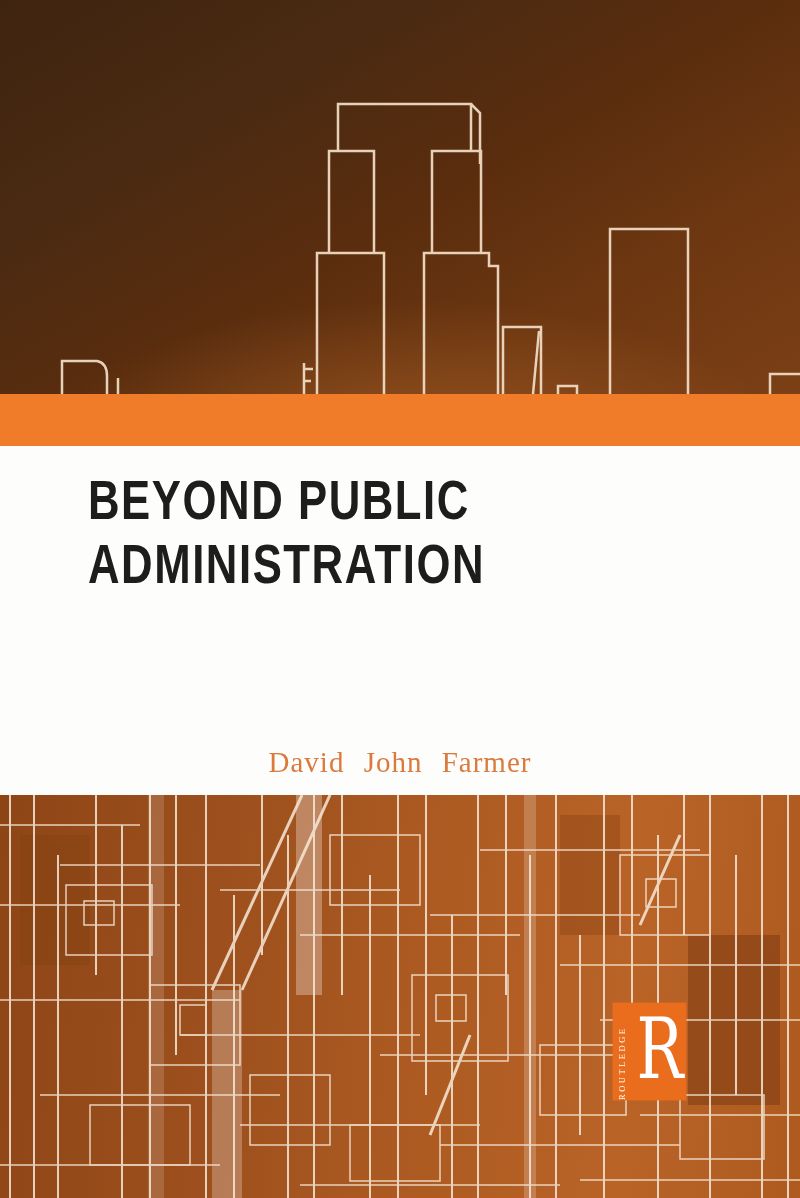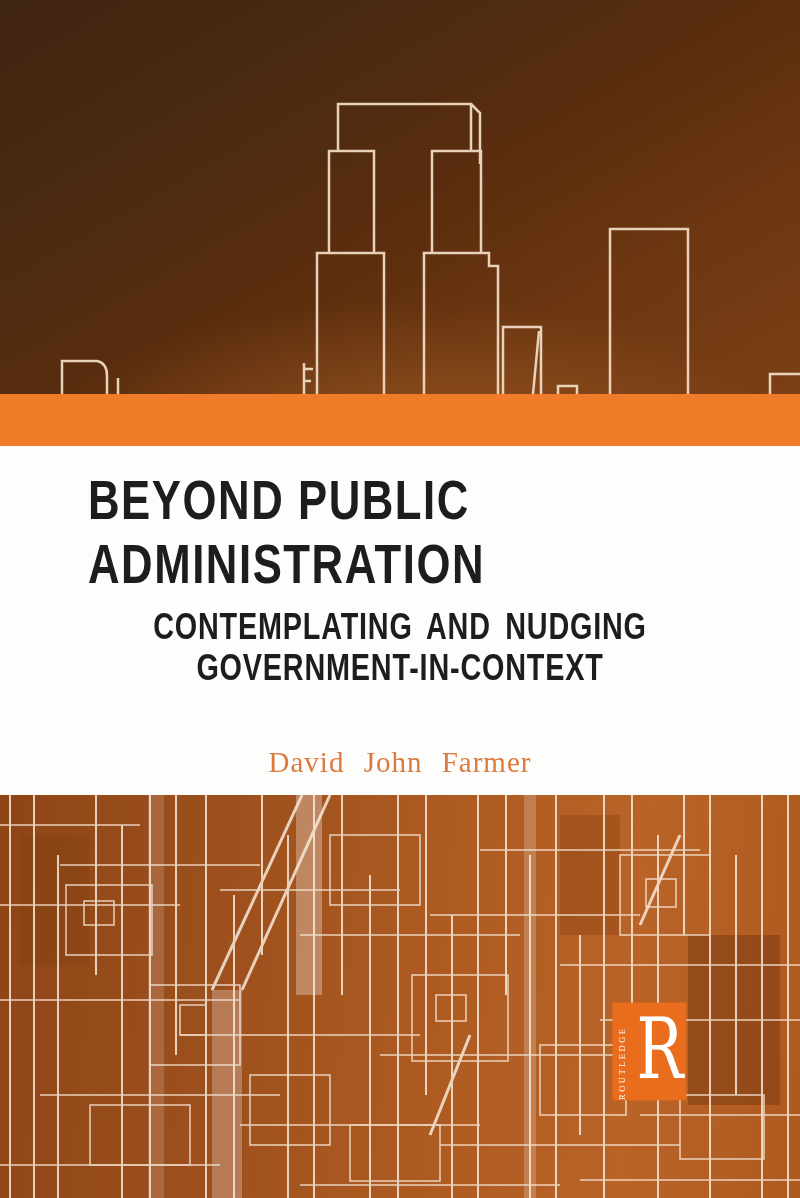--- a/index.html
+++ b/index.html
@@ -135,24 +135,20 @@
     </svg>
   </div>
 
   <div class="orange-band"></div>
 
   <div class="white-section">
     <div class="title-block">
       <span class="title-line">BEYOND PUBLIC</span>
       <span class="title-line">ADMINISTRATION</span>
     </div>
-    <div class="subtitle-block">
-      <span class="subtitle-line">CONTEMPLATING AND NUDGING</span>
-      <span class="subtitle-line">GOVERNMENT-IN-CONTEXT</span>
-    </div>
     <div class="author-line">David John Farmer</div>
   </div>
 
   <div class="bottom-section">
     <svg width="800" height="403" viewBox="0 0 800 403">
 
       <g>
         <rect x="20" y="40" width="70" height="130" fill="#83400F" opacity="0.4"></rect>
         <rect x="560" y="20" width="60" height="120" fill="#8A4212" opacity="0.4"></rect>
         <rect x="688" y="140" width="92" height="170" fill="#7C3A12" opacity="0.55"></rect>

